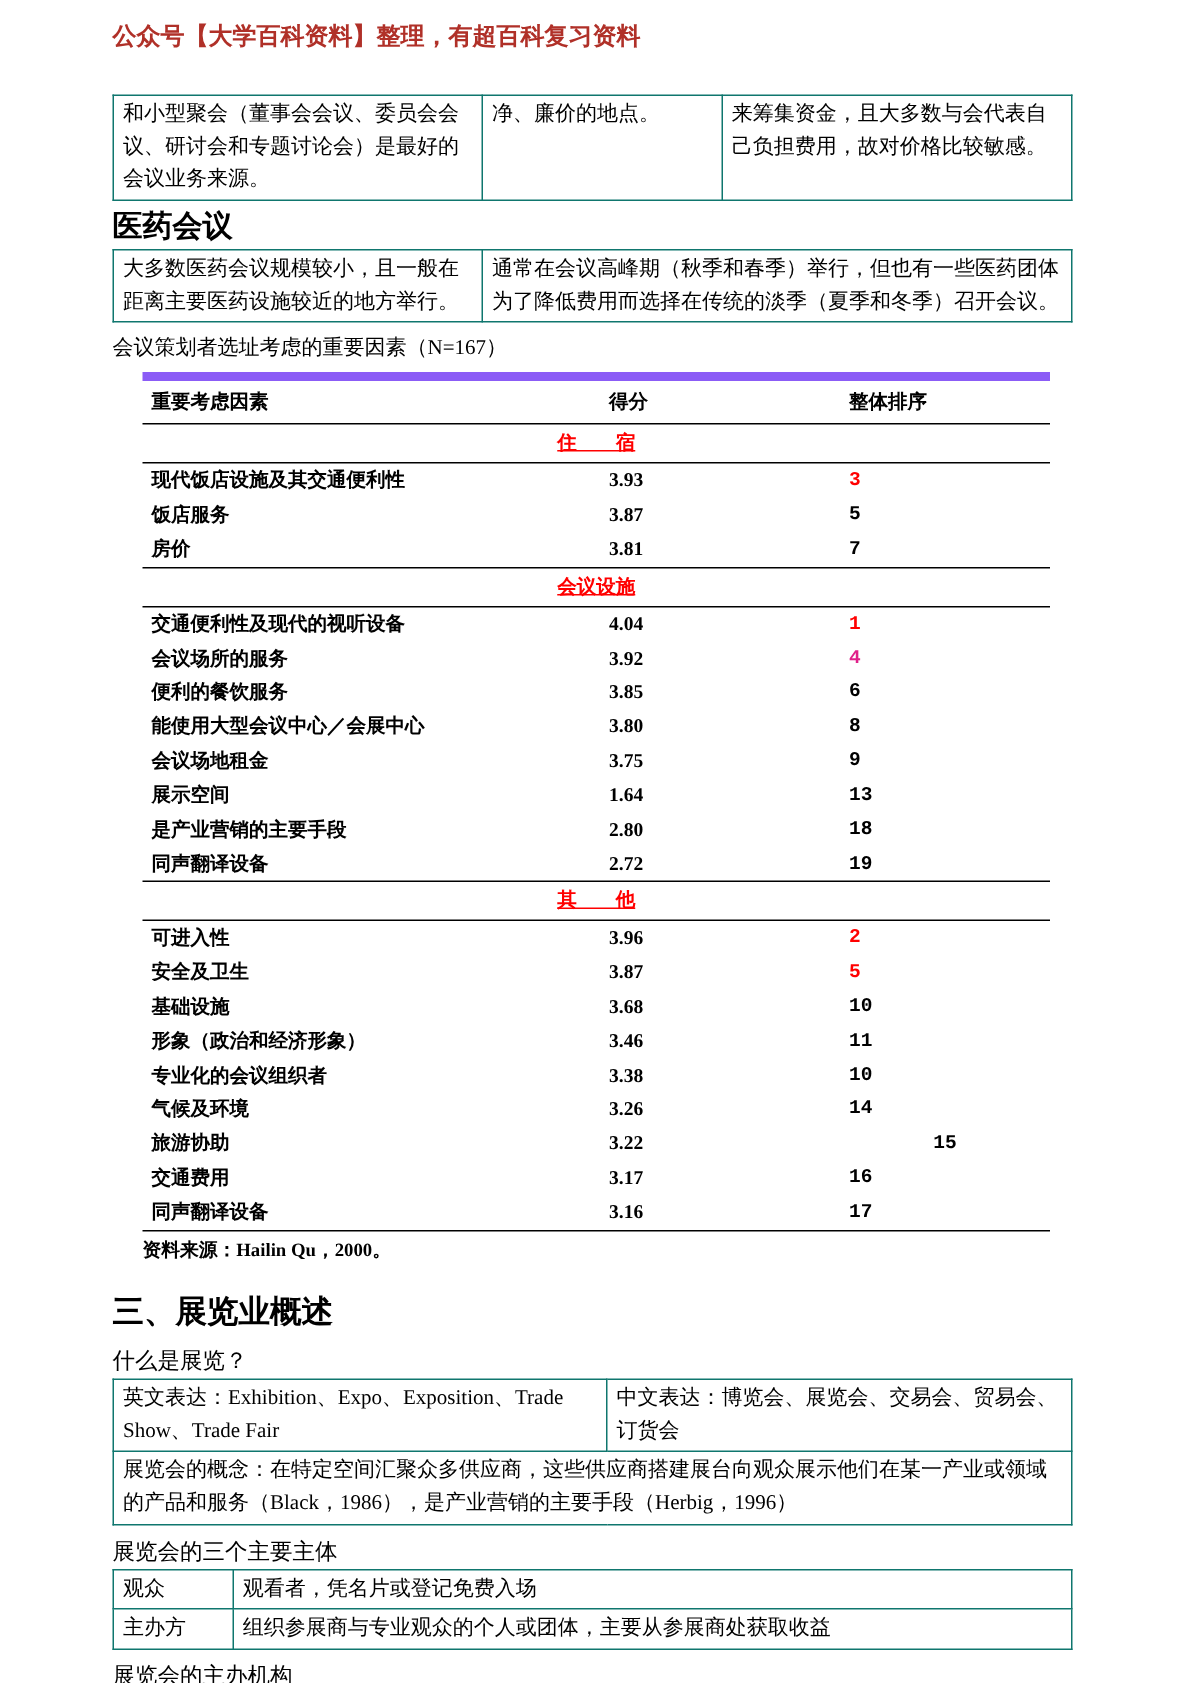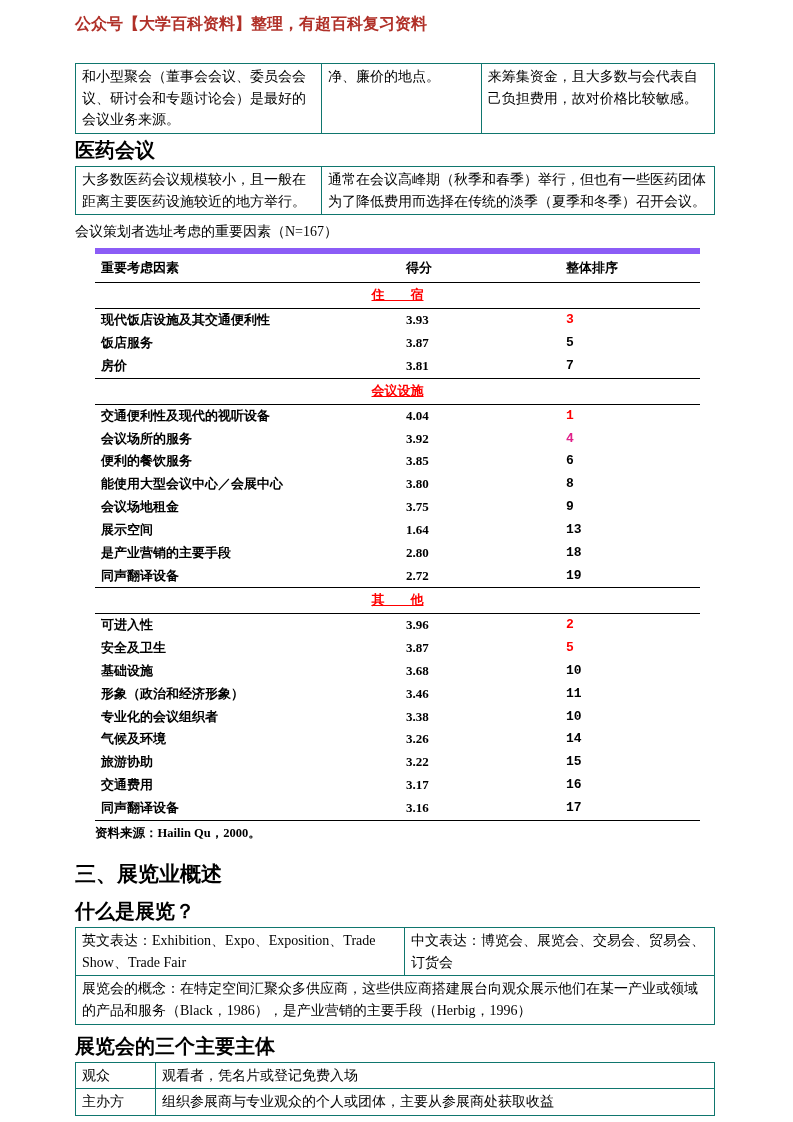--- a/index.html
+++ b/index.html
@@ -81,22 +81,22 @@
     font-size:12.5px;
     font-weight:bold;
     margin:4px 0 0 20px;
   }
   .h1{
     font-size:21px;
     font-weight:bold;
     margin:18px 0 10px;
   }
   .sub-h{
-    font-size:20px;
-    font-weight:bold;
+    font-size:15px;
+    font-weight:normal;
     margin:8px 0 2px;
   }
   .exp-left{width:51.5%;}
   .role-cell{width:12.5%;}
 </style>
 </head>
 <body>
 
 <div class="page">
 
@@ -238,21 +238,21 @@
           <td class="col-rank" style="color: rgb(0, 0, 0);">10</td>
         </tr>
         <tr>
           <td class="col-factor">气候及环境</td>
           <td class="col-score">3.26</td>
           <td class="col-rank" style="color: rgb(0, 0, 0);">14</td>
         </tr>
         <tr>
           <td class="col-factor">旅游协助</td>
           <td class="col-score">3.22</td>
-          <td class="col-rank" style="color: rgb(0, 0, 0);">15</td>
+          <td class="col-rank" style="color: rgb(0, 0, 0); text-align: center;">15</td>
         </tr>
         <tr>
           <td class="col-factor">交通费用</td>
           <td class="col-score">3.17</td>
           <td class="col-rank" style="color: rgb(0, 0, 0);">16</td>
         </tr>
         <tr>
           <td class="col-factor">同声翻译设备</td>
           <td class="col-score">3.16</td>
           <td class="col-rank" style="color: rgb(0, 0, 0);">17</td>

